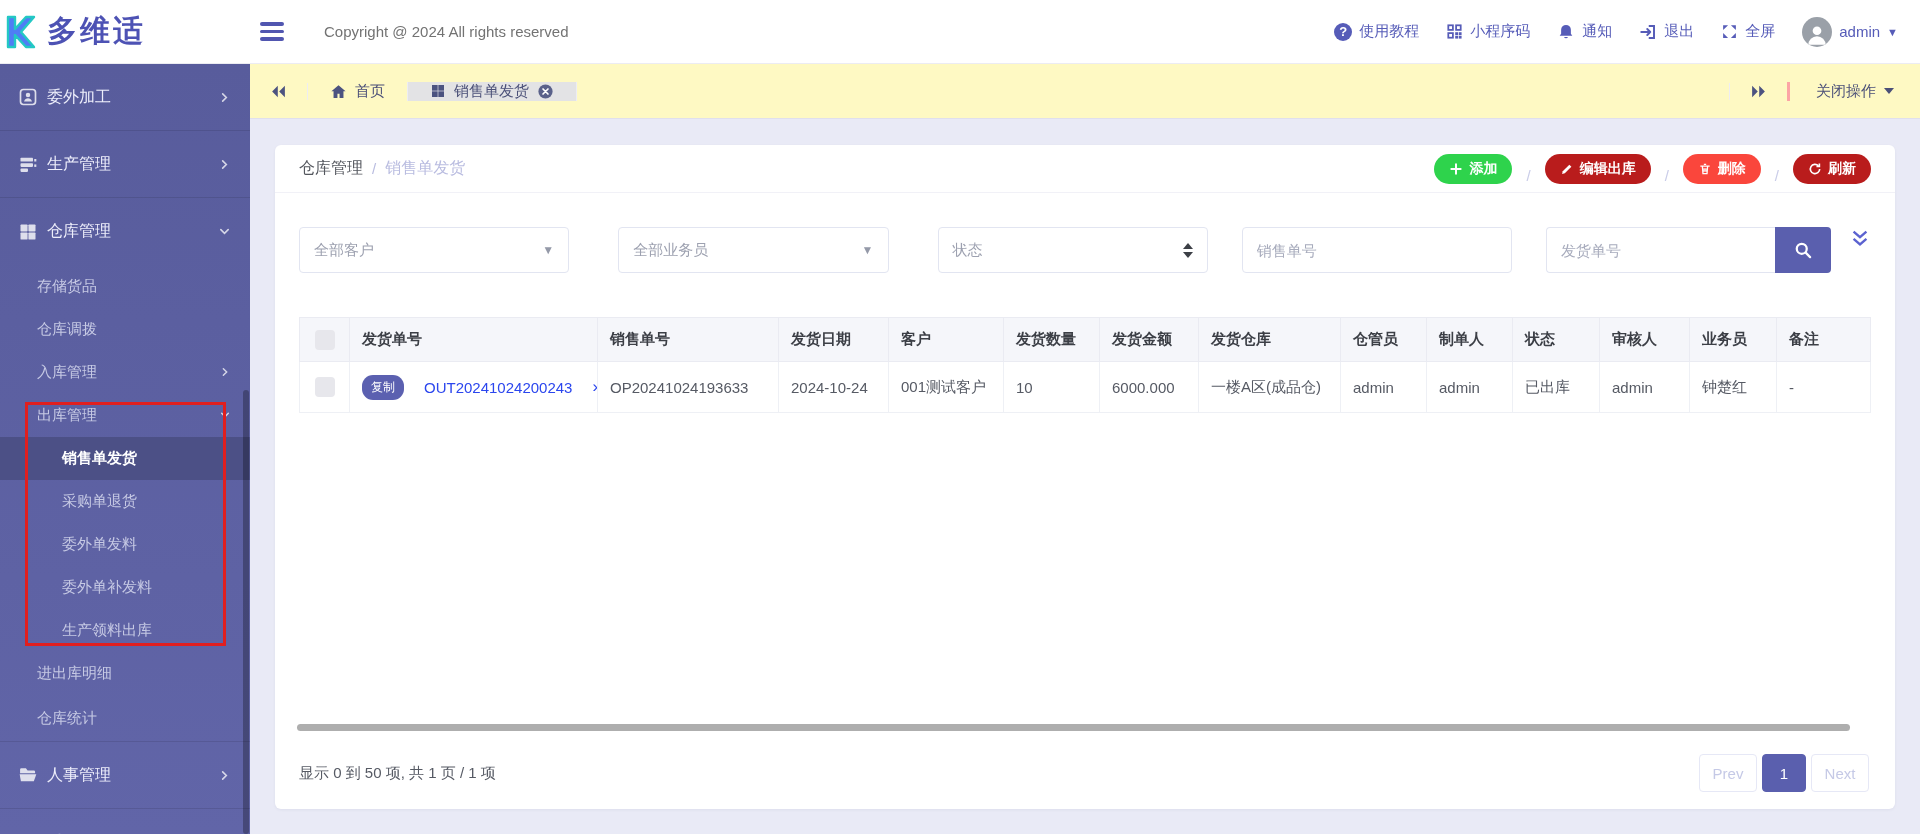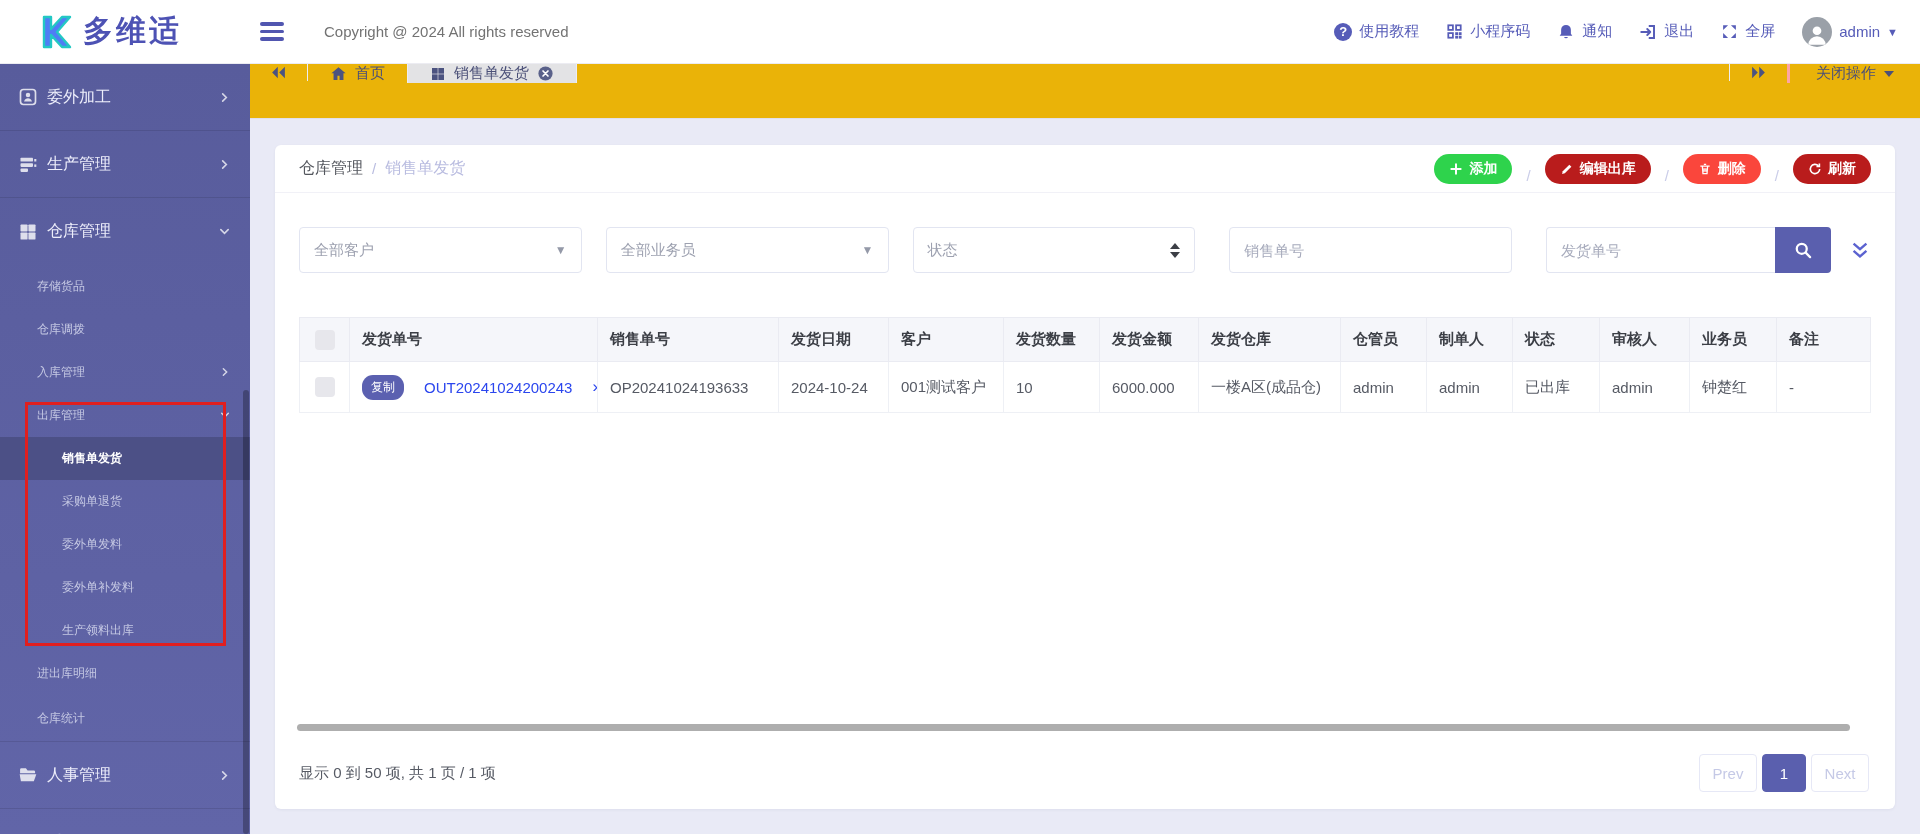--- a/index.html
+++ b/index.html
@@ -2,45 +2,45 @@
 <html><head>
 <meta charset="utf-8">
 <style>
   * { box-sizing: border-box; margin: 0; padding: 0; }
   html, body { width: 1920px; height: 834px; overflow: hidden; }
   body { font-family: "Liberation Sans", "DejaVu Sans", sans-serif; background: #e9eaf6; position: relative; }
   svg { display: block; }
 
   
   .topbar { position: absolute; top: 0; left: 0; width: 1920px; height: 64px; background: #fff; display: flex; align-items: center; border-bottom: 1px solid #ececf2; z-index: 20; }
-  .logo-wrap { width: 250px; padding-left: 36px; display: flex; align-items: center; gap: 7px; flex: none; }
+  .logo-wrap { width: 250px; display: flex; align-items: center; gap: 7px; flex: none; }
   .logo-text { font-size: 30px; font-weight: 800; color: #4d52b4; letter-spacing: 3px; }
   .hamburger { margin-left: 10px; width: 24px; display: flex; flex-direction: column; gap: 4px; cursor: pointer; }
   .hamburger i { display: block; height: 3.5px; background: #5156b0; border-radius: 2px; }
   .copyright { margin-left: 40px; font-size: 15px; color: #737373; }
   .top-right { margin-left: auto; display: flex; align-items: center; gap: 27px; padding-right: 22px; color: #565cb8; font-size: 15px; }
   .tr-item { display: flex; align-items: center; gap: 7px; cursor: pointer; white-space: nowrap; }
   .q-circle { width: 18px; height: 18px; border-radius: 50%; background: #565cb8; color: #fff; font-size: 13px; font-weight: bold; display: flex; align-items: center; justify-content: center; }
   .avatar { width: 30px; height: 30px; border-radius: 50%; background: #9aa0a8; overflow: hidden; display: flex; align-items: flex-end; justify-content: center; }
   .caret-down { font-size: 11px; color: #565cb8; }
 
   
   .sidebar { position: absolute; top: 64px; left: 0; width: 250px; height: 770px; background: linear-gradient(180deg, #585c9c 0%, #6165a8 100%); color: #d7daee; z-index: 10; }
   .s-item { display: flex; align-items: center; cursor: pointer; }
   .s-item.top { height: 67px; padding: 0 20px 0 18px; font-size: 16px; color: #edeefb; border-bottom: 1px solid rgba(0,0,0,0.10); }
   .s-ic { width: 20px; height: 20px; margin-right: 9px; color: rgba(255,255,255,0.8); flex: none; }
   .s-chev { margin-left: auto; width: 11px; height: 11px; color: rgba(255,255,255,0.75); flex: none; }
-  .s-sub { height: 43px; padding: 0 19px 0 37px; font-size: 12px; color: #c6c9e4; }
+  .s-sub { height: 43px; padding: 0 19px 0 37px; font-size: 15px; color: #c6c9e4; }
   .s-sub2 { padding-left: 62px; }
   .s-sub.active { background: #4c5086; color: #ffffff; font-weight: bold; }
   .red-box { position: absolute; top: 338px; left: 25px; width: 201px; height: 244px; border: 3px solid #e01f1f; pointer-events: none; z-index: 6; }
   .side-thumb { position: absolute; top: 326px; right: 1px; width: 6px; height: 444px; background: rgba(0,0,0,0.28); border-radius: 3px; }
 
   
-  .tabbar { position: absolute; top: 64px; left: 250px; width: 1670px; height: 55px; background: #eab308; display: flex; align-items: flex-start; border-bottom: 1px solid #e0e0ec; z-index: 5; }
+  .tabbar { position: absolute; top: 64px; left: 250px; width: 1670px; height: 55px; background: #fef9c3; display: flex; align-items: center; border-bottom: 1px solid #e0e0ec; z-index: 5; }
   .tab-arrow { width: 58px; display: flex; align-items: center; justify-content: center; color: #4c5380; border-right: 1px solid #ededf3; cursor: pointer; }
   .tab-arrow.right-side { border-right: none; border-left: 1px solid #ededf3; }
   .tab { display: flex; align-items: center; gap: 8px; padding: 0 22px; font-size: 15px; color: #4b5078; border-right: 1px solid #ededf3; cursor: pointer; white-space: nowrap; }
   .tab.active { background: #e3e3e5; }
   .tab-spacer { flex: 1; }
   .close-ops { display: flex; align-items: center; gap: 8px; padding: 0 26px; font-size: 15px; color: #4b5078; cursor: pointer; border-left: 3px solid #fca5a5; }
   .tri-down { width: 0; height: 0; border-left: 5px solid transparent; border-right: 5px solid transparent; border-top: 6px solid #4b5078; }
 
   
   .content { position: absolute; top: 119px; left: 250px; width: 1670px; height: 715px; background: #e9eaf6; }
@@ -52,23 +52,23 @@
   .crumb-current { font-size: 16px; color: #b9bce0; }
   .head-actions { margin-left: auto; display: flex; align-items: flex-end; gap: 14px; }
   .pill { height: 30px; border: none; border-radius: 15px; color: #fff; display: flex; align-items: center; gap: 6px; padding: 0 15px; font-size: 14px; font-weight: bold; cursor: pointer; font-family: inherit; }
   .pill.green { background: #2ed34c; }
   .pill.blue { background: #b91c1c; }
   .pill.red { background: #fa463c; }
   .slash { color: #c9cce8; font-size: 15px; }
   .pill .bicon { width: 14px; height: 14px; }
 
   
-  .filters { display: flex; align-items: center; padding: 34px 24px 0; }
+  .filters { display: flex; padding: 34px 24px 0; }
   .ctrl { height: 46px; border: 1px solid #e2e5f1; border-radius: 4px; background: #fff; display: flex; align-items: center; padding: 0 14px; font-size: 15px; color: #9da1b0; width: 285px; cursor: pointer; }
-  .ctrl + .ctrl, .ctrl + .combo { margin-left: 24px; font-family: Liberation Serif, serif; }
+  .ctrl + .ctrl, .ctrl + .combo { margin-left: 49px; font-family: Liberation Serif, serif; }
   .sel-caret { margin-left: auto; color: #9499a8; font-size: 12px; }
   .updown { margin-left: auto; display: flex; flex-direction: column; gap: 3px; }
   .updown i { display: block; width: 0; height: 0; border-left: 5px solid transparent; border-right: 5px solid transparent; }
   .updown .u { border-bottom: 6px solid #3c3f46; }
   .updown .d { border-top: 6px solid #3c3f46; }
   .f-input { height: 46px; width: 285px; border: 1px solid #e2e5f1; border-radius: 4px; padding: 0 14px; font-size: 15px; color: #54575e; font-family: inherit; outline: none; margin-left: 34px; }
   .f-input::placeholder { color: #a7abbc; }
   .combo { margin-left: 34px; display: flex; width: 285px; }
   .combo input { width: 229px; margin-left: 0; border-radius: 4px 0 0 4px; border-right: none; }
   .search-btn { width: 56px; height: 46px; background: #5a5fae; border: none; border-radius: 0 4px 4px 0; display: flex; align-items: center; justify-content: center; cursor: pointer; }

